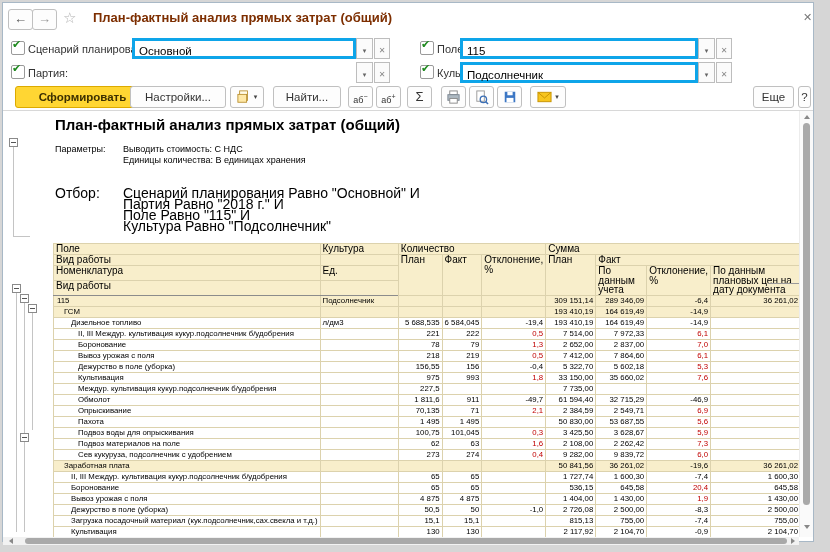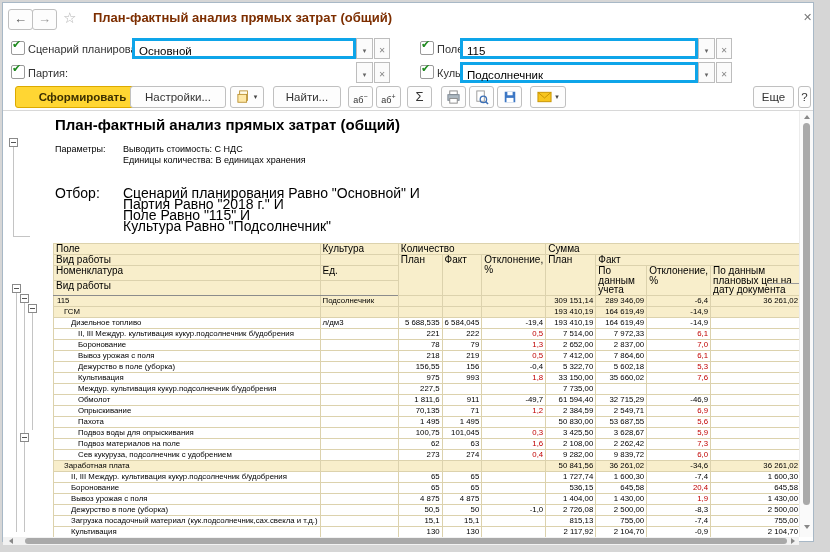--- a/index.html
+++ b/index.html
@@ -335,21 +335,21 @@
             <td class="num">61 594,40</td>
             <td class="num">32 715,29</td>
             <td class="num dev">-46,9</td>
             <td class="num"></td>
           </tr>
           <tr>
             <td class="nm lv3">Опрыскивание</td>
             <td class=""></td>
             <td class="num">70,135</td>
             <td class="num">71</td>
-            <td class="num dev pos">1,2</td>
+            <td class="num dev pos">2,1</td>
             <td class="num">2 384,59</td>
             <td class="num">2 549,71</td>
             <td class="num dev pos">6,9</td>
             <td class="num"></td>
           </tr>
           <tr>
             <td class="nm lv3">Пахота</td>
             <td class=""></td>
             <td class="num">1 495</td>
             <td class="num">1 495</td>
@@ -393,21 +393,21 @@
             <td class="num"></td>
           </tr>
           <tr class="grp">
             <td class="nm lv1">Заработная плата</td>
             <td class=""></td>
             <td class="num"></td>
             <td class="num"></td>
             <td class="num dev"></td>
             <td class="num">50 841,56</td>
             <td class="num">36 261,02</td>
-            <td class="num dev">-34,6</td>
+            <td class="num dev">-19,6</td>
             <td class="num">36 261,02</td>
           </tr>
           <tr>
             <td class="nm lv2">II, III Междур. культивация кукур.подсолнечник б/удобрения</td>
             <td class=""></td>
             <td class="num">65</td>
             <td class="num">65</td>
             <td class="num dev"></td>
             <td class="num">1 727,74</td>
             <td class="num">1 600,30</td>

